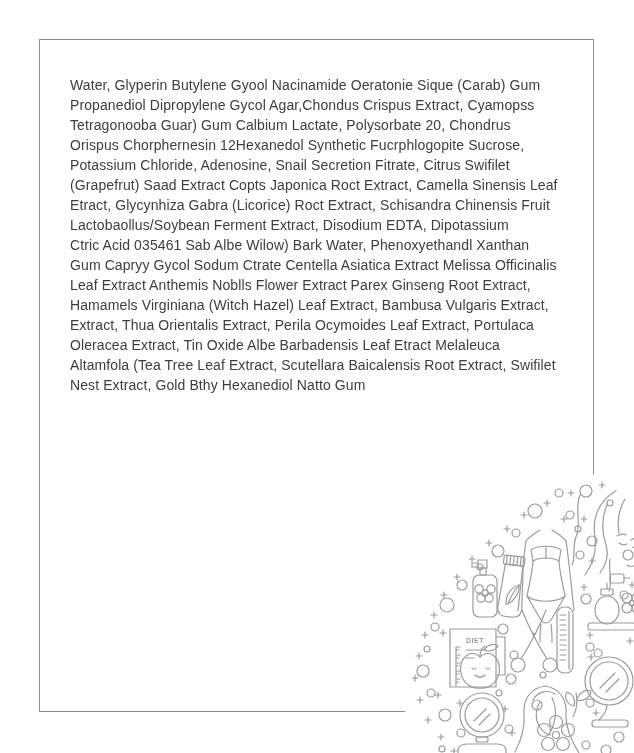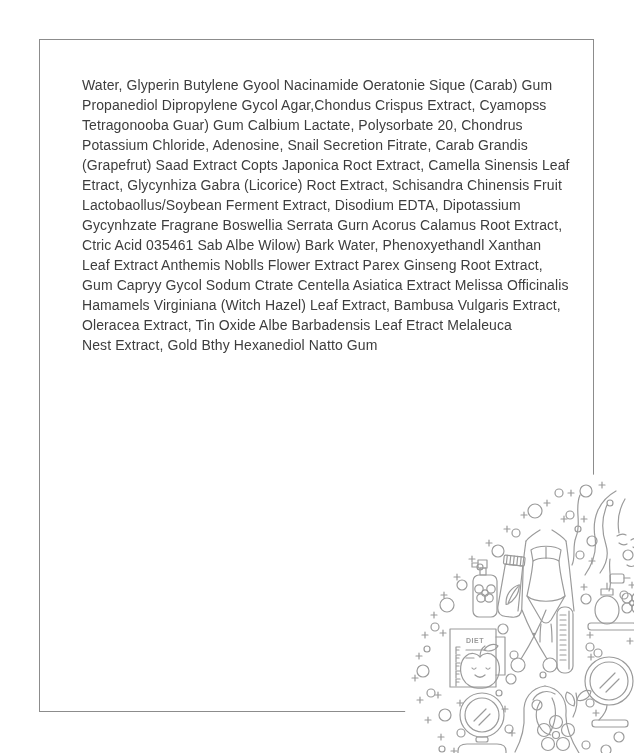--- a/index.html
+++ b/index.html
@@ -13,21 +13,21 @@
     width:634px;height:753px;position:relative;overflow:hidden;
     background:var(--background,#fff);
     font-family:"Liberation Sans", sans-serif;
   }
   .frame{
     position:absolute;left:39px;top:39px;width:553px;height:671px;
     border:1px solid var(--frame-border,#8c8c8c);
     background:transparent;
   }
   .ingredients{
-    position:absolute;left:82px;top:75px;width:505px;
+    position:absolute;left:70px;top:75px;width:505px;
     color:var(--text,#3d3d3d);
     font-size:14px;line-height:20px;font-weight:400;
     letter-spacing:0.1px;
   }
   .text-line{white-space:pre;}
   .illustration{
     position:absolute;right:0;bottom:0;width:240px;height:290px;
   }
   .illustration svg{display:block;}
   .bgcircle{fill:#ffffff;stroke:none;}
@@ -48,30 +48,32 @@
 </style>
 </head>
 <body style="--background: #ffffff; --frame-border: #8c8c8c; --text: #3d3d3d; --illustration-stroke: #9b9b9b;">
 
 <div class="frame"></div>
 
 <div class="ingredients">
     <div class="text-line">Water, Glyperin Butylene Gyool Nacinamide Oeratonie Sique (Carab) Gum</div>
     <div class="text-line">Propanediol Dipropylene Gycol Agar,Chondus Crispus Extract, Cyamopss</div>
     <div class="text-line">Tetragonooba Guar) Gum Calbium Lactate, Polysorbate 20, Chondrus</div>
-    <div class="text-line">Potassium Chloride, Adenosine, Snail Secretion Fitrate, Carab Grandis</div>
+    <div class="text-line">Orispus Chorphernesin 12Hexanedol Synthetic Fucrphlogopite Sucrose,</div>
+    <div class="text-line">Potassium Chloride, Adenosine, Snail Secretion Fitrate, Citrus Swifilet</div>
     <div class="text-line">(Grapefrut) Saad Extract Copts Japonica Roct Extract, Camella Sinensis Leaf</div>
     <div class="text-line">Etract, Glycynhiza Gabra (Licorice) Roct Extract, Schisandra Chinensis Fruit</div>
     <div class="text-line">Lactobaollus/Soybean Ferment Extract, Disodium EDTA, Dipotassium</div>
-    <div class="text-line">Gycynhzate Fragrane Boswellia Serrata Gurn Acorus Calamus Root Extract,</div>
     <div class="text-line">Ctric Acid 035461 Sab Albe Wilow) Bark Water, Phenoxyethandl Xanthan</div>
+    <div class="text-line">Gum Capryy Gycol Sodum Ctrate Centella Asiatica Extract Melissa Officinalis</div>
     <div class="text-line">Leaf Extract Anthemis Noblls Flower Extract Parex Ginseng Root Extract,</div>
-    <div class="text-line">Gum Capryy Gycol Sodum Ctrate Centella Asiatica Extract Melissa Officinalis</div>
     <div class="text-line">Hamamels Virginiana (Witch Hazel) Leaf Extract, Bambusa Vulgaris Extract,</div>
+    <div class="text-line">Extract, Thua Orientalis Extract, Perila Ocymoides Leaf Extract, Portulaca</div>
     <div class="text-line">Oleracea Extract, Tin Oxide Albe Barbadensis Leaf Etract Melaleuca</div>
+    <div class="text-line">Altamfola (Tea Tree Leaf Extract, Scutellara Baicalensis Root Extract, Swifilet</div>
     <div class="text-line">Nest Extract, Gold Bthy Hexanediol Natto Gum</div>
   </div>
 
 <div class="illustration">
   <svg width="240" height="290" viewBox="0 0 240 290" xmlns="http://www.w3.org/2000/svg">
     <defs>
       <clipPath id="discClip">
           <circle cx="246" cy="242" r="235"></circle>
         </clipPath>
     </defs>

